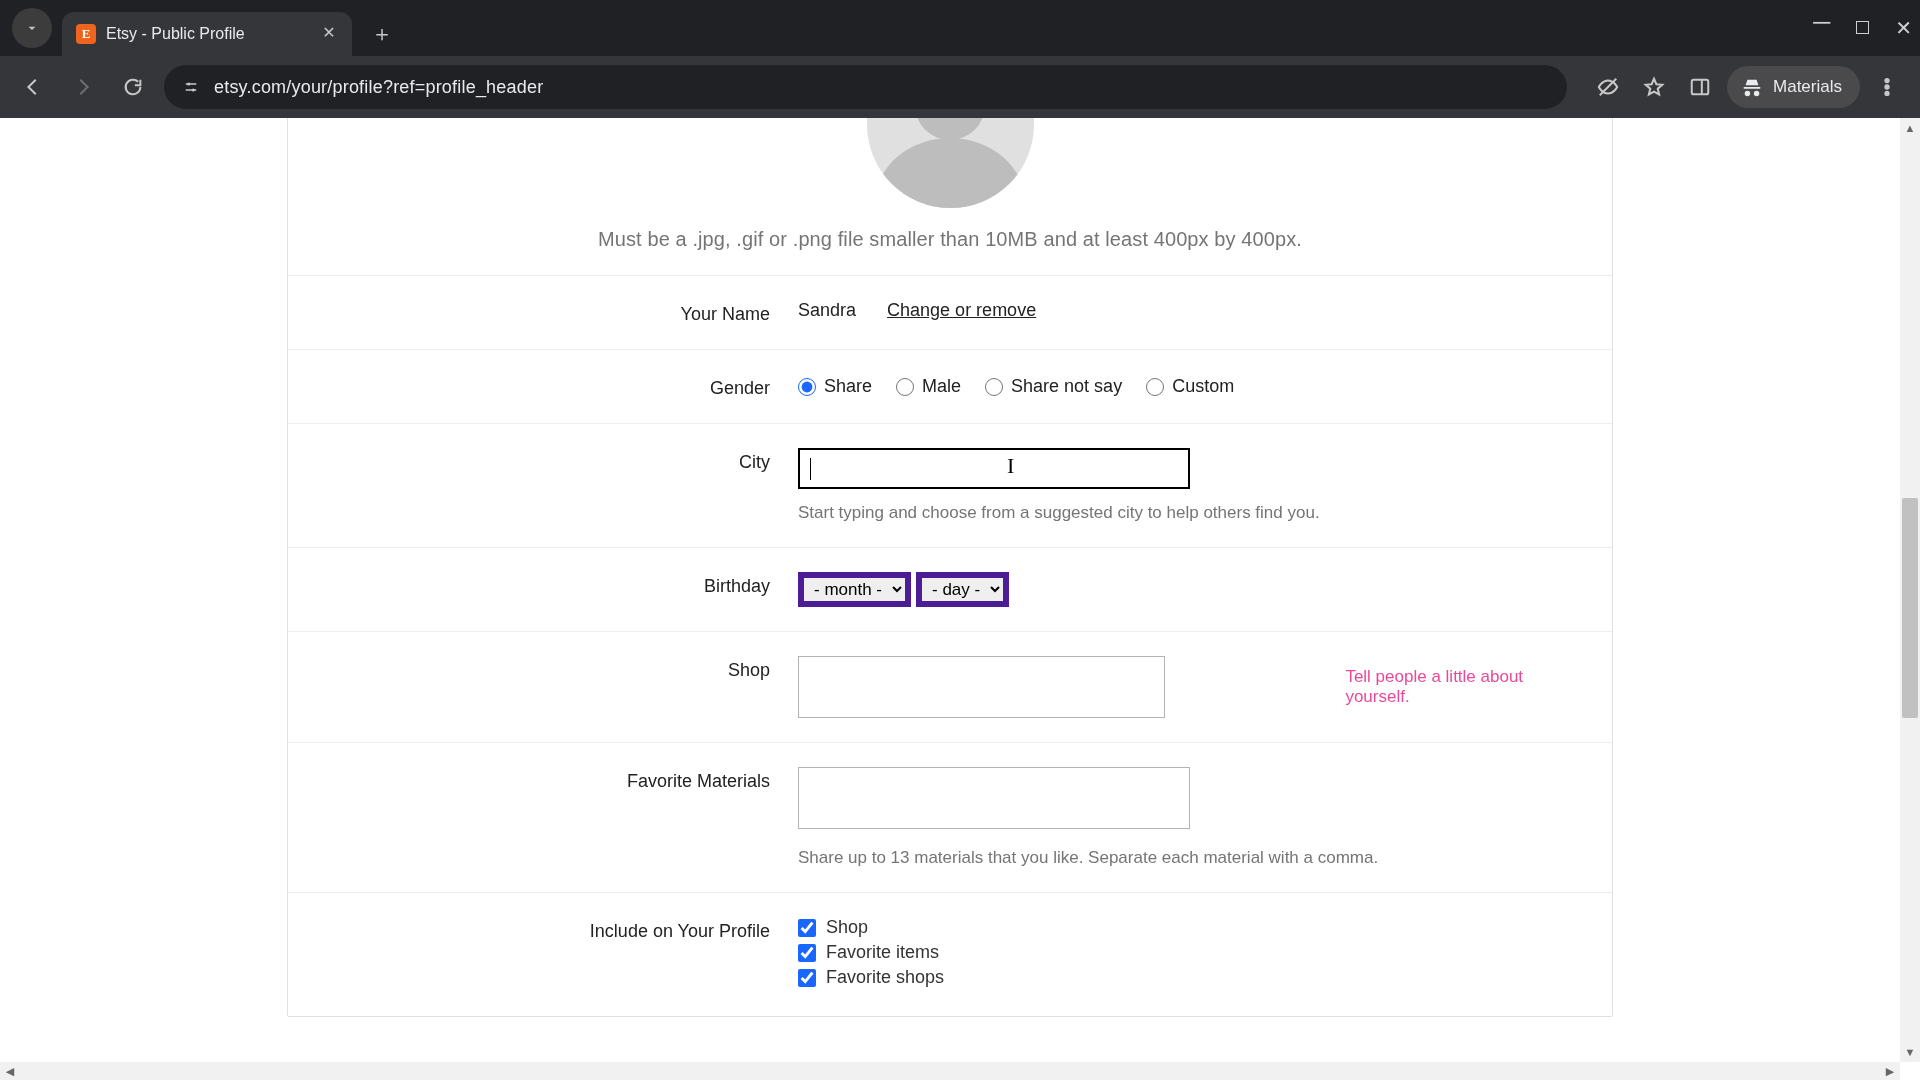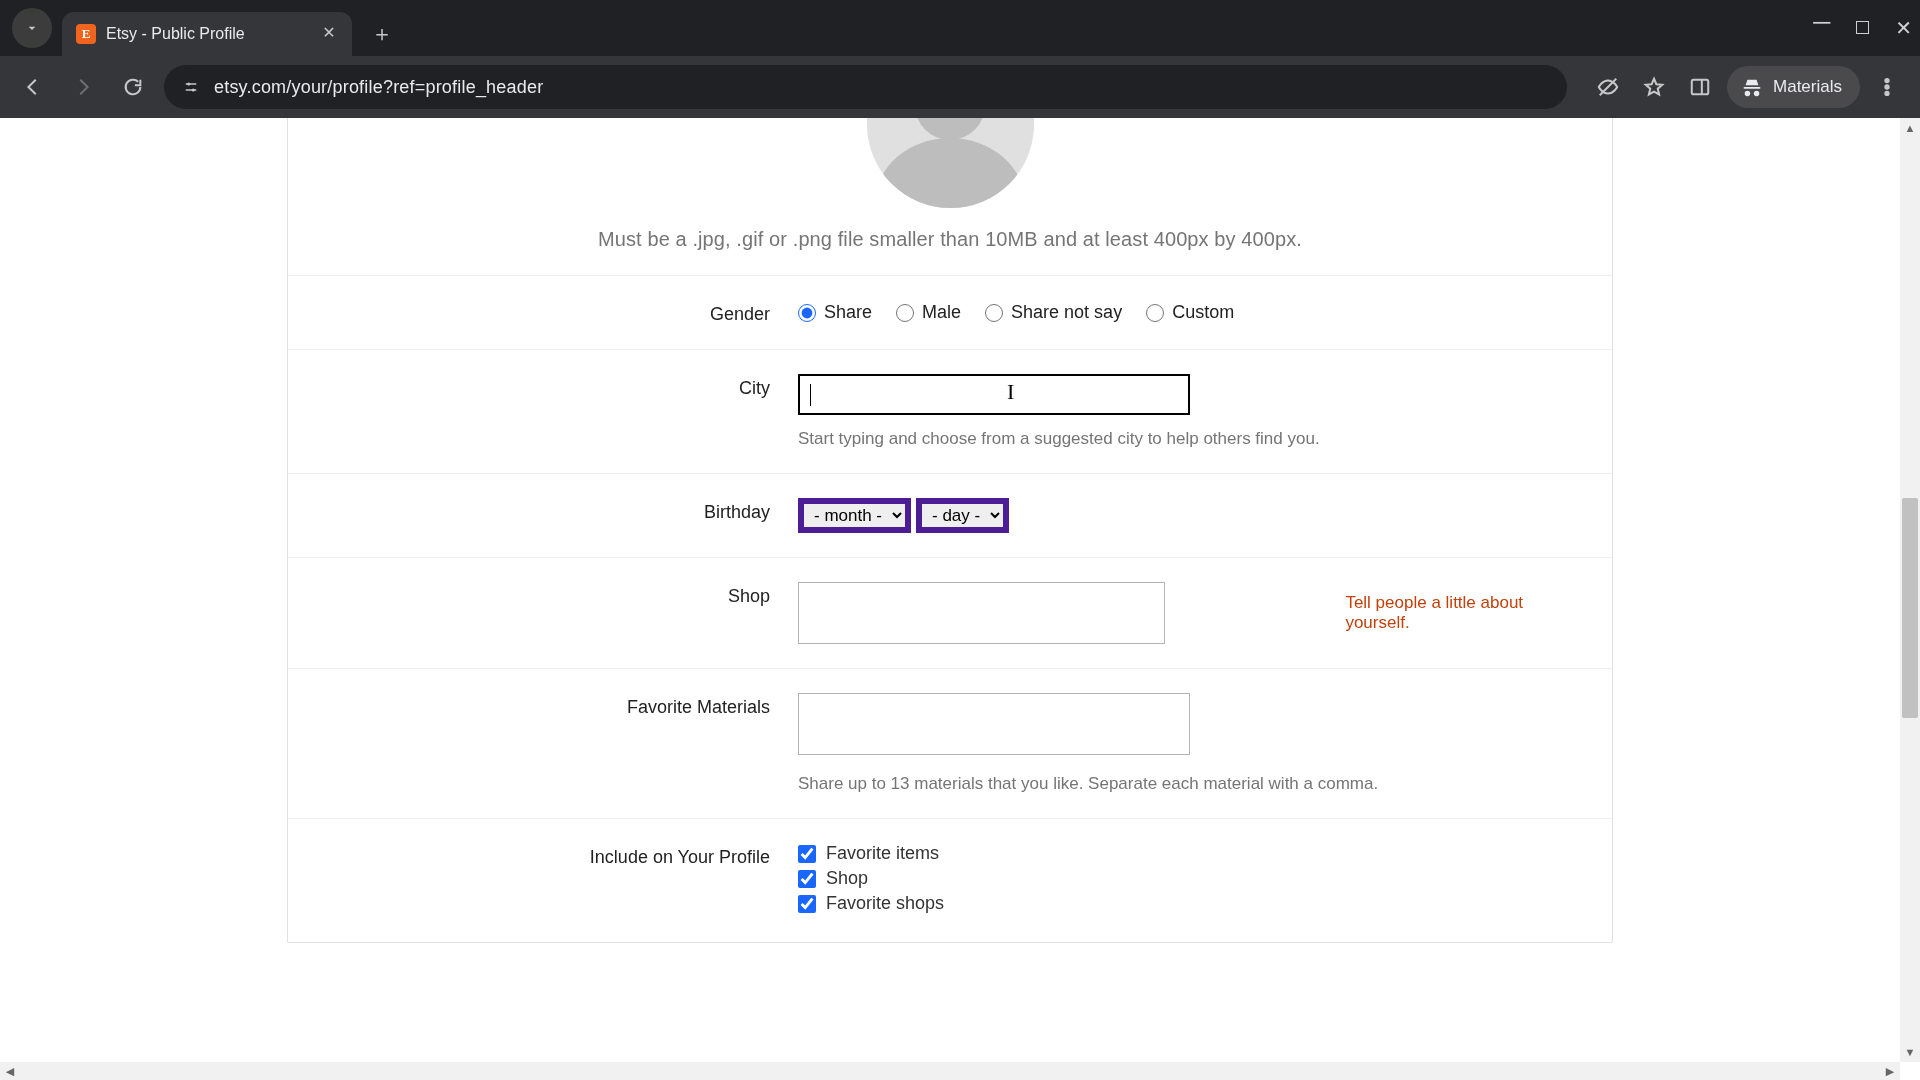--- a/index.html
+++ b/index.html
@@ -50,21 +50,21 @@
 .avatar-wrap { display:flex; justify-content:center; }
 .avatar { width:167px; height:90px; border-bottom-left-radius:170px; border-bottom-right-radius:170px; background:#e0e0e0; position:relative; overflow:hidden; }
 .avatar::before { content:""; position:absolute; left:50%; top:-48px; transform:translateX(-50%); width:70px; height:70px; border-radius:50%; background:#bdbdbd; }
 .avatar::after { content:""; position:absolute; left:50%; bottom:-60px; transform:translateX(-50%); width:150px; height:130px; border-radius:50%; background:#bdbdbd; }
 .avatar-help { text-align:center; color:#757575; font-size:20px; margin-top:20px; margin-bottom:24px; letter-spacing:.1px; }
 
 .row { display:flex; border-top:1px solid #eee; padding:24px 36px 24px 0; }
 .label { width:510px; text-align:right; padding-right:28px; color:#222; font-size:18px; padding-top:4px; }
 .field { flex:1; color:#222; font-size:18px; }
 .hint { color:#757575; font-size:17px; margin-top:14px; }
-.inline-right { color:#c2410c; font-size:17px; }
+.inline-right { color:#ec4899; font-size:17px; }
 
 .name-val { display:inline-block; margin-right:26px; }
 .link { color:#222; text-decoration:underline; cursor:pointer; }
 
 .radios { display:flex; gap:24px; align-items:center; }
 .radios label { display:flex; align-items:center; gap:8px; font-size:18px; color:#222; cursor:pointer; }
 .radios input { width:18px; height:18px; accent-color:#1967ff; }
 
 .text-input { width:392px; height:41px; border:2px solid #000; background:#fff; padding:2px 8px; font-size:16px; position:relative; }
 .text-input .caret { position:absolute; left:10px; top:8px; width:1px; height:22px; background:#000; }
@@ -163,20 +163,27 @@
 
   <div class="viewport">
     <div class="page">
       <div class="card">
 
         <div class="avatar-wrap">
           <div class="avatar"></div>
         </div>
         <div class="avatar-help">Must be a .jpg, .gif or .png file smaller than 10MB and at least 400px by 400px.</div>
 
+        <div class="row">
+          <div class="label">Your Name</div>
+          <div class="field">
+            <span class="name-val">Sandra</span>
+            <span class="link">Change or remove</span>
+          </div>
+        </div>
 
         <div class="row">
           <div class="label">Gender</div>
           <div class="field radios">
             <label>
                 <input type="radio" name="g" checked="" style="">
                 <span>Share</span>
               </label>
             <label>
                 <input type="radio" name="g" style="">
@@ -226,25 +233,25 @@
             <textarea class="box" style="height: 62px;"></textarea>
             <div class="hint">Share up to 13 materials that you like. Separate each material with a comma.</div>
           </div>
         </div>
 
         <div class="row" style="border-bottom:none;">
           <div class="label">Include on Your Profile</div>
           <div class="field checks">
             <label>
                 <input type="checkbox" checked="" style="">
+                <span>Shop</span>
+              </label>
+            <label>
+                <input type="checkbox" checked="" style="">
                 <span>Favorite items</span>
-              </label>
-            <label>
-                <input type="checkbox" checked="" style="">
-                <span>Shop</span>
               </label>
             <label>
                 <input type="checkbox" checked="" style="">
                 <span>Favorite shops</span>
               </label>
           </div>
         </div>
 
       </div>
     </div>

